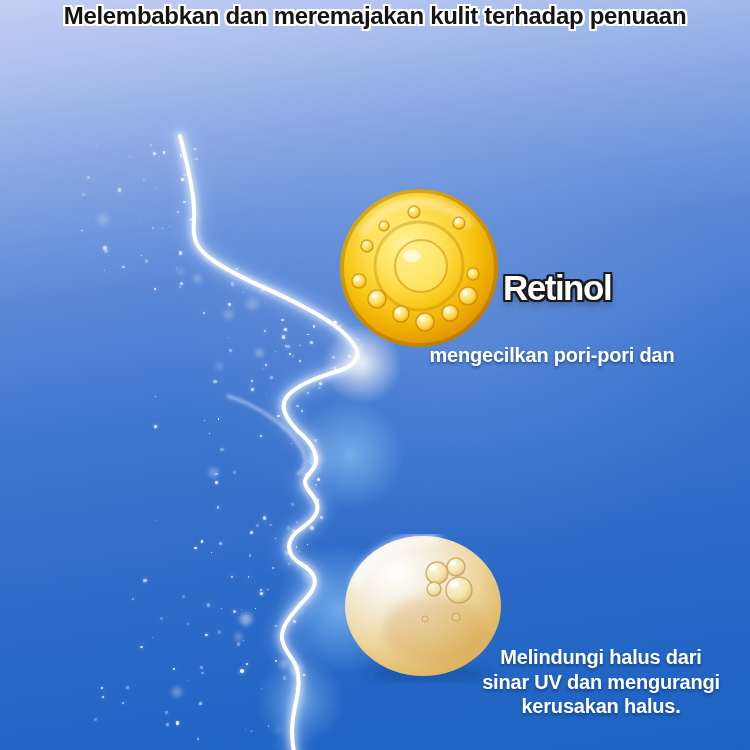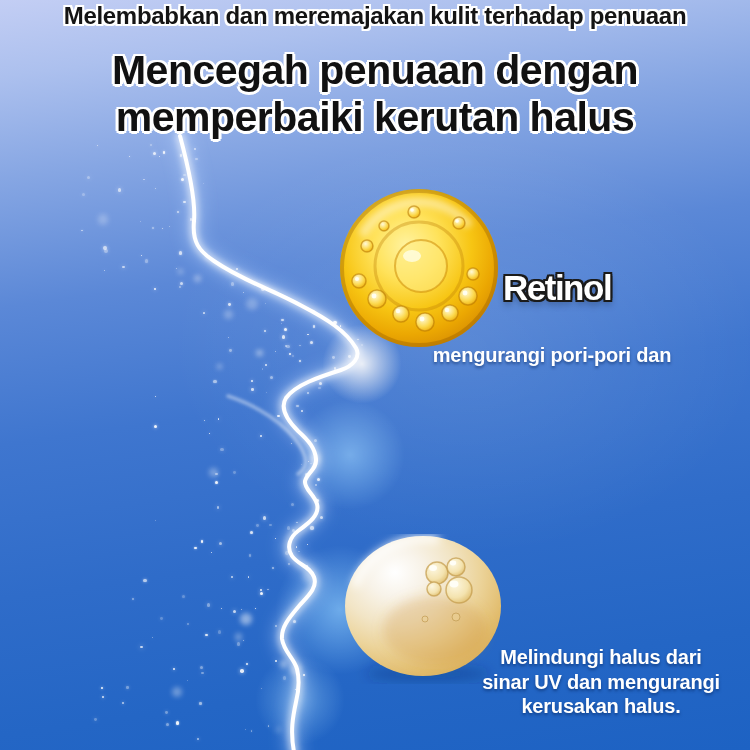--- a/index.html
+++ b/index.html
@@ -256,24 +256,20 @@
       <div class="sparkle" style="left: 279.8px; top: 660.2px; width: 7.7px; height: 7.7px; opacity: 0.42; filter: blur(2.5px);"></div>
       <div class="sparkle" style="left: 223.8px; top: 310.3px; width: 9.2px; height: 9.2px; opacity: 0.29; filter: blur(2.5px);"></div>
       <div class="sparkle" style="left: 172.3px; top: 687.4px; width: 10px; height: 10px; opacity: 0.34; filter: blur(2.5px);"></div>
       <div class="sparkle" style="left: 289.7px; top: 664px; width: 11.2px; height: 11.2px; opacity: 0.31; filter: blur(2.5px);"></div>
       <div class="sparkle" style="left: 194.4px; top: 275px; width: 7px; height: 7px; opacity: 0.39; filter: blur(2.5px);"></div>
       <div class="sparkle" style="left: 256.4px; top: 350.1px; width: 6.2px; height: 6.2px; opacity: 0.48; filter: blur(2.5px);"></div>
     </div>
 
   <div class="abs tagline">Melembabkan dan meremajakan kulit terhadap penuaan</div>
 
-  <div class="abs heading">
-    <div>Mencegah penuaan dengan</div>
-    <div>memperbaiki kerutan halus</div>
-  </div>
 
   <svg class="abs" style="left:337px;top:186px" width="164" height="164" viewBox="0 0 164 164">
     <defs>
       <radialGradient id="gold" cx="42%" cy="36%" r="75%">
         <stop offset="0%" stop-color="#fff3a0"></stop>
         <stop offset="28%" stop-color="#ffe25a"></stop>
         <stop offset="55%" stop-color="#f7c513"></stop>
         <stop offset="75%" stop-color="#eba702"></stop>
         <stop offset="92%" stop-color="#d68c03"></stop>
         <stop offset="100%" stop-color="#c87f05"></stop>
@@ -313,21 +309,21 @@
         <circle cx="110" cy="124" r="2.2"></circle>
       <circle cx="128" cy="107" r="2.4"></circle>
         <circle cx="20" cy="93" r="2"></circle>
       <circle cx="75" cy="24" r="1.8"></circle>
         <circle cx="120" cy="35" r="1.8"></circle>
     </g>
   </svg>
 
   <div class="abs ing-name" style="left:503px;top:268px">Retinol</div>
   <div class="abs ing-desc" style="left:386px;top:343px;width:332px">
-    <div>mengurangi pori-pori dan</div>
+    <div>mengecilkan pori-pori dan</div>
   </div>
 
   <svg class="abs" style="left:343px;top:534px" width="162" height="150" viewBox="0 0 162 150">
     <defs>
       <radialGradient id="oil" cx="32%" cy="26%" r="88%">
         <stop offset="0%" stop-color="#ffffff"></stop>
         <stop offset="20%" stop-color="#f8f3e9"></stop>
         <stop offset="42%" stop-color="#f2e5c6"></stop>
         <stop offset="62%" stop-color="#ecd49b"></stop>
         <stop offset="82%" stop-color="#e2bd6e"></stop>

